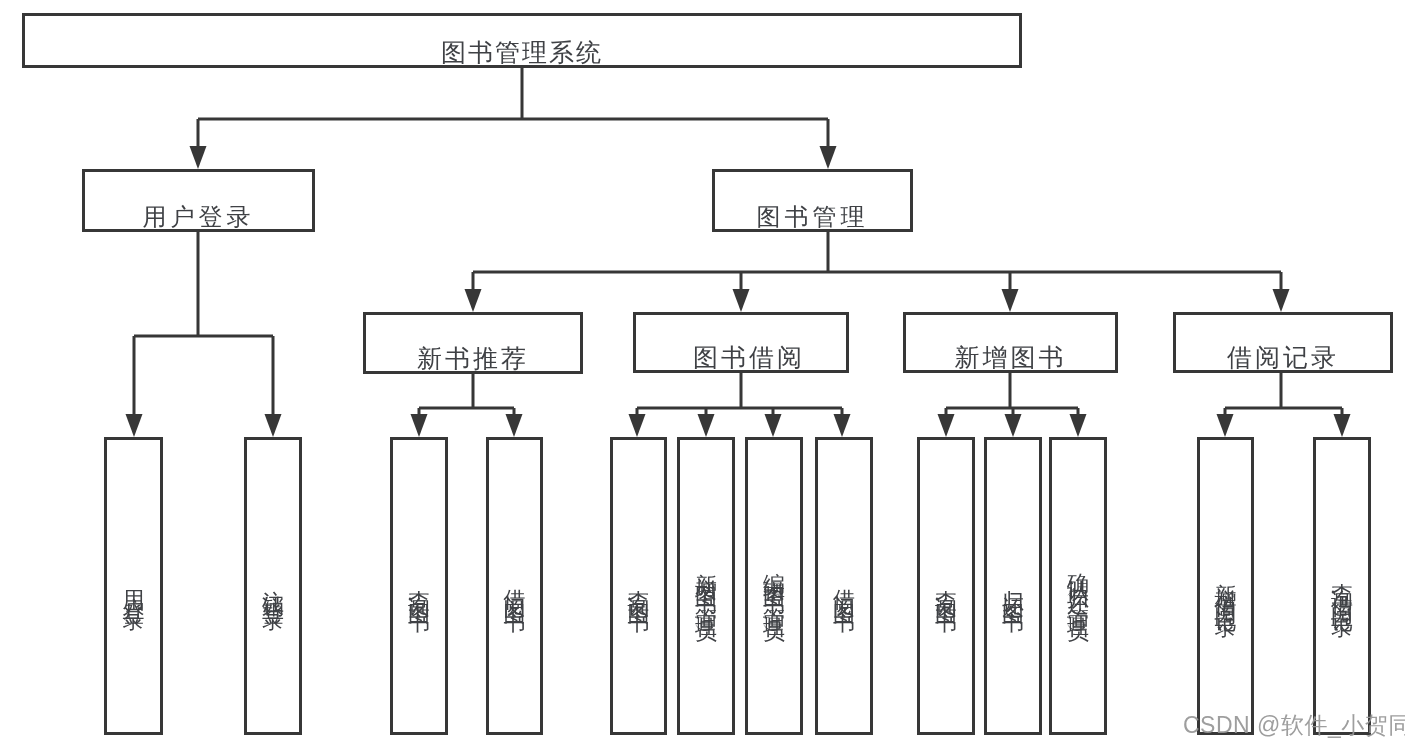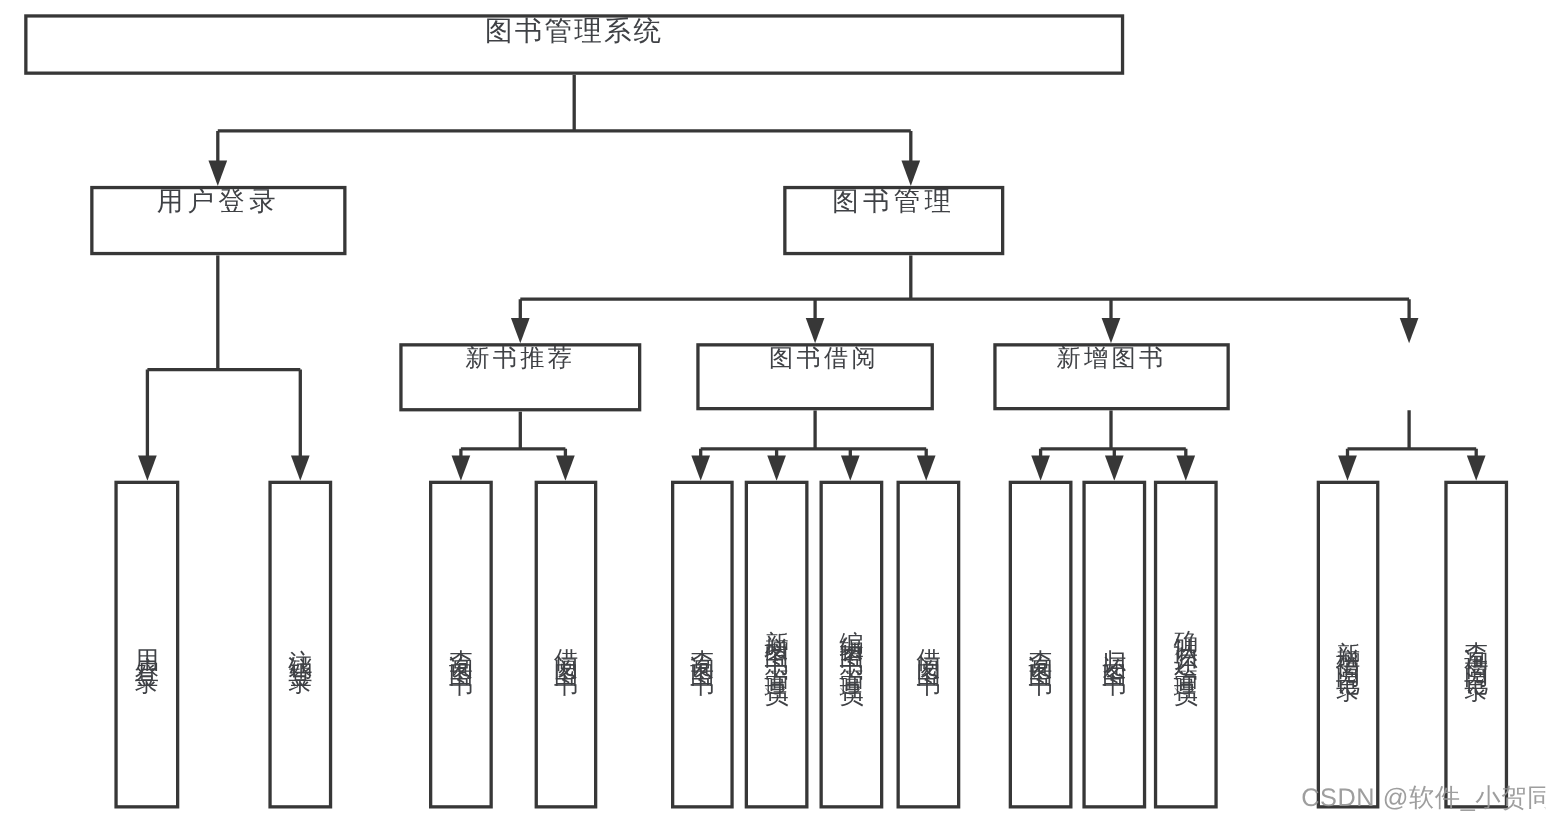--- a/index.html
+++ b/index.html
@@ -17,28 +17,28 @@
   }
   .wires{position:absolute;left:0;top:0;z-index:0;pointer-events:none;}
   .wires path{stroke:var(--line);stroke-width:3;fill:none;}
   .wires polygon{fill:var(--line);stroke:none;}
 
   .hbox{
     position:absolute;
     box-sizing:border-box;
     border:3px solid var(--line);
     background:#ffffff;
-    display:flex;align-items:flex-start;justify-content:center;
+    display:flex;align-items:flex-end;justify-content:center;
     color:var(--text);
     z-index:1;
   }
   .hbox .hlabel{letter-spacing:2px;line-height:1;}
   .root-box .hlabel{font-size:25px;}
   .lvl2 .hlabel{font-size:24px;letter-spacing:4px;}
-  .lvl3 .hlabel{font-size:22px;letter-spacing:3px;}
+  .lvl3 .hlabel{font-size:25px;letter-spacing:3px;}
 
   .leaf{
     position:absolute;
     top:437px;height:298px;
     box-sizing:border-box;
     border:3px solid var(--line);
     background:#ffffff;
     display:flex;align-items:center;justify-content:center;
     z-index:1;
   }
@@ -130,20 +130,23 @@
 
   <div class="hbox lvl3" style="left:363px;top:312px;width:220px;height:62px;">
     <span class="hlabel">新书推荐</span>
   </div>
   <div class="hbox lvl3" style="left:633px;top:312px;width:216px;height:61px;padding-left:16px;">
     <span class="hlabel">图书借阅</span>
   </div>
   <div class="hbox lvl3" style="left:903px;top:312px;width:215px;height:61px;">
     <span class="hlabel">新增图书</span>
   </div>
+  <div class="hbox lvl3" style="left:1173px;top:312px;width:220px;height:61px;">
+    <span class="hlabel">借阅记录</span>
+  </div>
 
   <div class="leaf" style="left:104px;width:59px;">
     <span class="vtext">用户登录</span>
   </div>
   <div class="leaf" style="left:244px;width:58px;">
     <span class="vtext">注销登录</span>
   </div>
 
   <div class="leaf" style="left:390px;width:58px;">
     <span class="vtext">查询图书</span>

